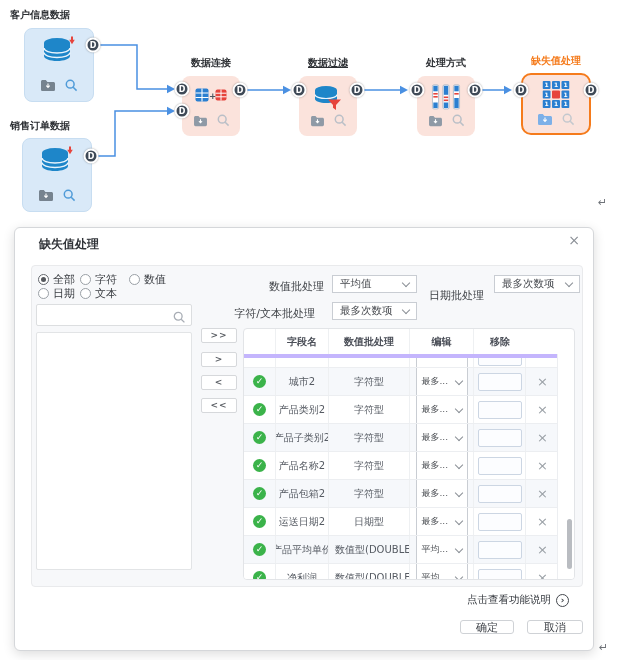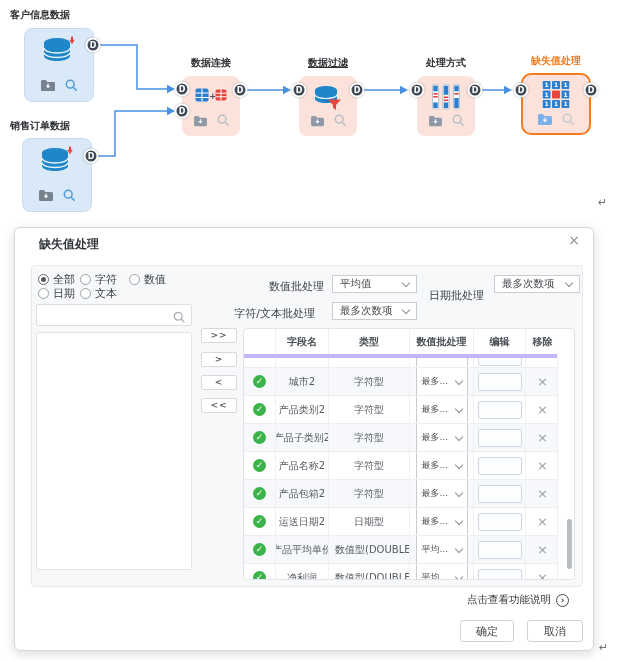--- a/index.html
+++ b/index.html
@@ -73,21 +73,21 @@
              justify-content:space-between; padding:16px 5px; font-size:9px; color:#55585d; box-sizing:border-box; cursor:pointer; }
   .ebox { width:44px; height:18px; background:#fcfdff; border:1px solid #ccd6e3; border-radius:2px; box-sizing:border-box; }
   .rm { font-size:13px; color:#9aa0a6; cursor:pointer; line-height:1; }
   .sink { margin-top:-11px; }
   .vscroll { position:absolute; right:0; top:25px; bottom:0; width:16px; background:#fff; border-left:1px solid #eceef1; }
   .vthumb { position:absolute; left:9px; top:165px; width:5px; height:50px; background:#b9bcc1; border-radius:3px; cursor:pointer; }
   
   .help { position:absolute; right:24px; top:365px; display:flex; align-items:center; gap:5px; font-size:10.5px; color:#33373d; cursor:pointer; }
   .help-ic { width:13px; height:13px; border:1px solid #44484e; border-radius:50%; color:#44484e; font-size:9px; font-weight:bold;
              display:flex; align-items:center; justify-content:center; box-sizing:border-box; line-height:1; }
-  .btn { position:absolute; top:392px; height:22px; background:#fff; border:1px solid #cfd2d6; border-radius:3px; font-size:11px; color:#3f4349;
+  .btn { position:absolute; top:392px; height:14px; background:#fff; border:1px solid #cfd2d6; border-radius:3px; font-size:11px; color:#3f4349;
          display:flex; align-items:center; justify-content:center; box-sizing:border-box; cursor:pointer; }
   .btn.ok { left:445px; width:54px; }
   .btn.cancel { left:512px; width:56px; }
 </style>
 </head>
 <body>
 
 <div id="canvas">
 
   <svg class="connectors" width="619" height="220">
@@ -336,21 +336,20 @@
       <div class="blabel" style="left:131px; top:40px; width:152px;">字符/文本批处理</div>
       <div class="bselect" style="left:300px; top:36px; width:85px;">
         <span>最多次数项</span>
         <span class="chev"></span>
       </div>
 
       <div class="ftable">
         <div class="thead">
           <div class="th"></div>
           <div class="th">字段名</div>
-          <div class="th">类型</div>
           <div class="th">数值批处理</div>
           <div class="th">编辑</div>
           <div class="th">移除</div>
         </div>
 
         <div class="trow partial">
           <div class="td"></div>
             <div class="td"></div>
             <div class="td"></div>
           <div class="td">

